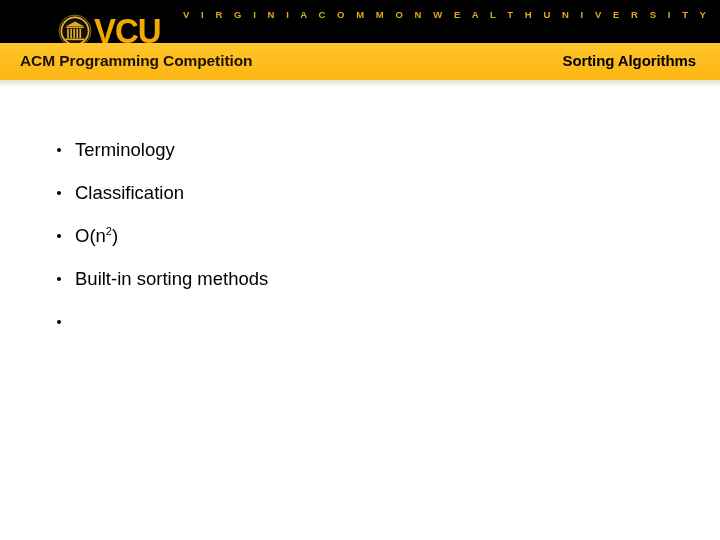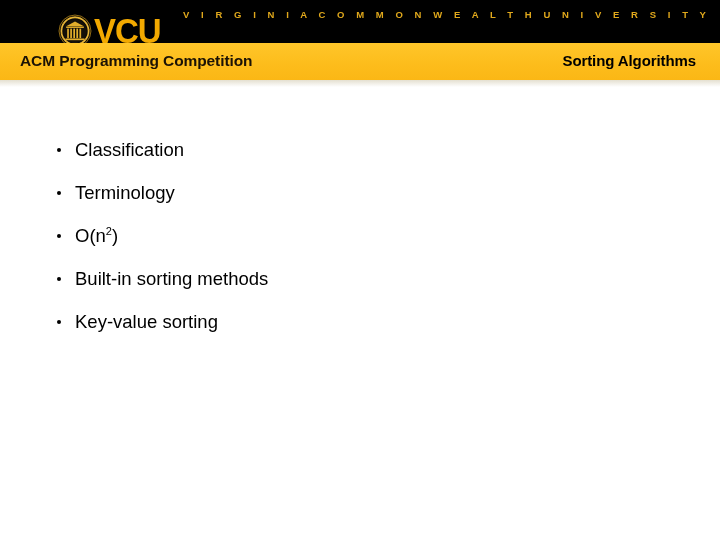--- a/index.html
+++ b/index.html
@@ -197,39 +197,38 @@
 
   <div class="gold-band"></div>
   <div class="gold-shadow"></div>
   <div class="band-left-title">ACM Programming Competition</div>
   <div class="band-right-title">Sorting Algorithms</div>
 
   <div class="content">
 
     <div class="bullet-row">
       <span class="bullet-dot"></span>
+      <span class="bullet-text">Terminology</span>
+    </div>
+
+    <div class="bullet-row">
+      <span class="bullet-dot"></span>
       <span class="bullet-text">Classification</span>
     </div>
 
     <div class="bullet-row">
       <span class="bullet-dot"></span>
-      <span class="bullet-text">Terminology</span>
-    </div>
-
-    <div class="bullet-row">
-      <span class="bullet-dot"></span>
       <span class="bullet-text"><span>O(n</span><sup>2</sup><span>)</span></span>
     </div>
 
 
     <div class="bullet-row">
       <span class="bullet-dot"></span>
       <span class="bullet-text">Built-in sorting methods</span>
     </div>
 
     <div class="bullet-row">
       <span class="bullet-dot"></span>
-      <span class="bullet-text">Key-value sorting</span>
     </div>
 
 
   </div>
 </div>
 
 </body></html>

